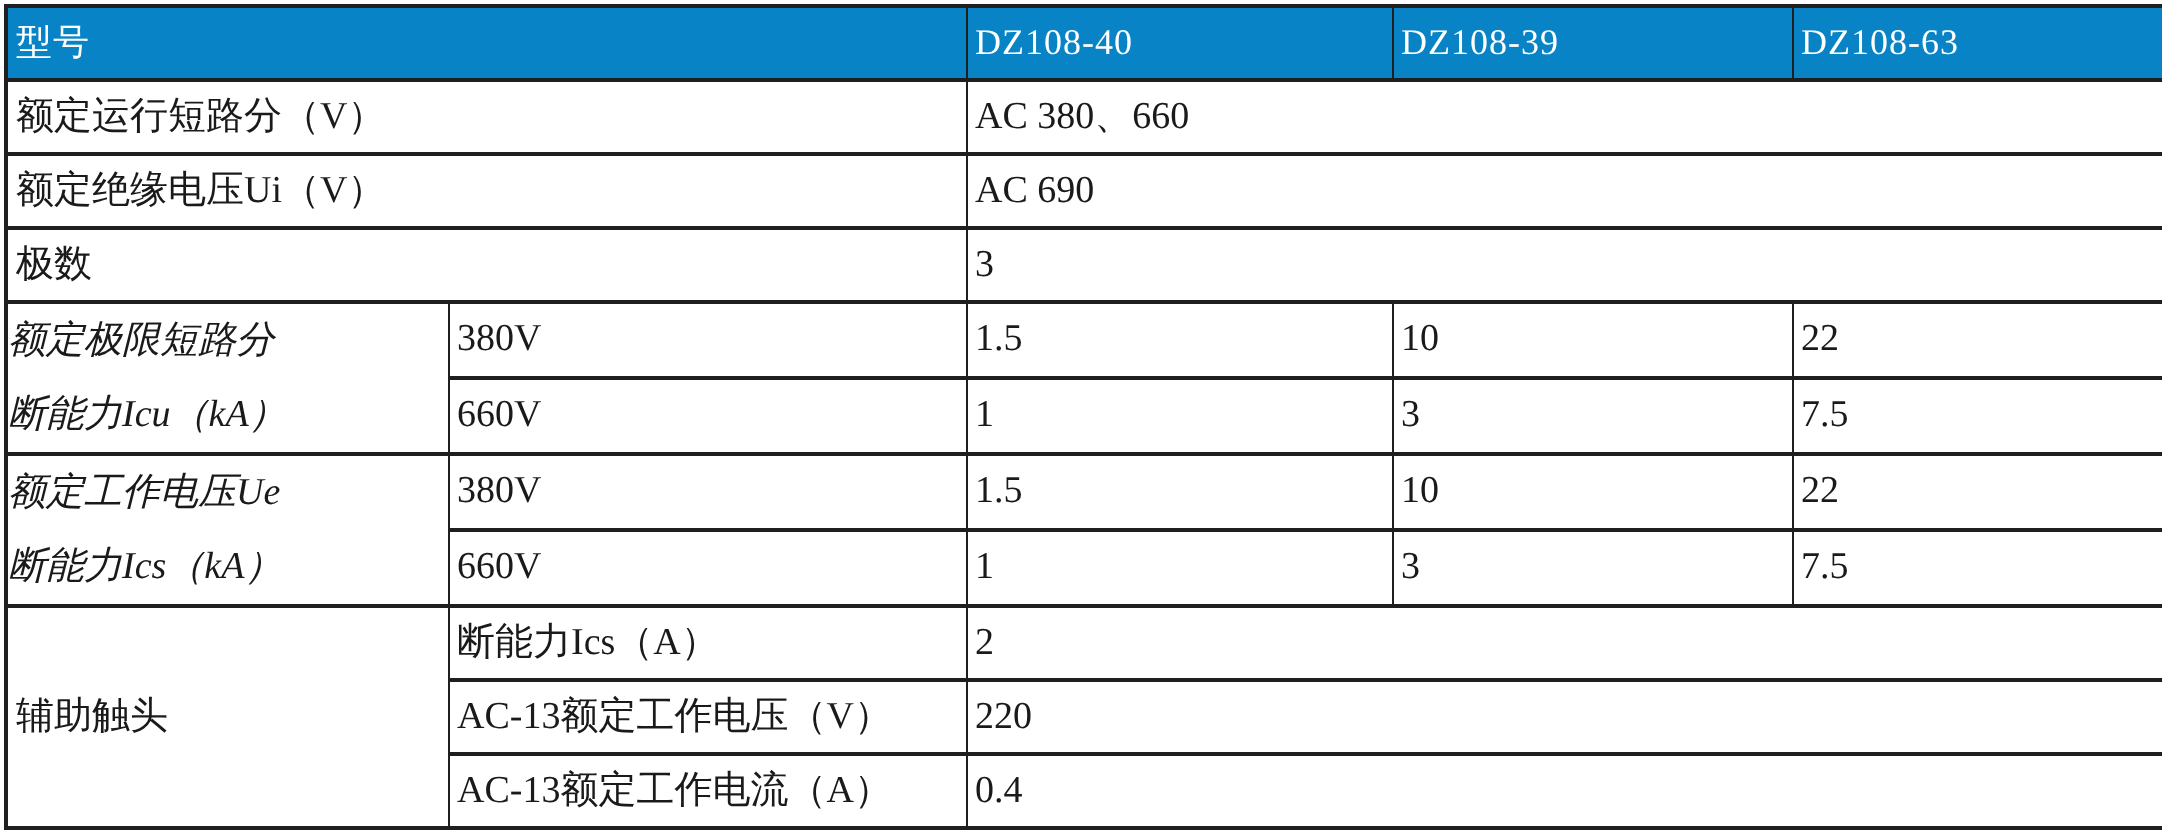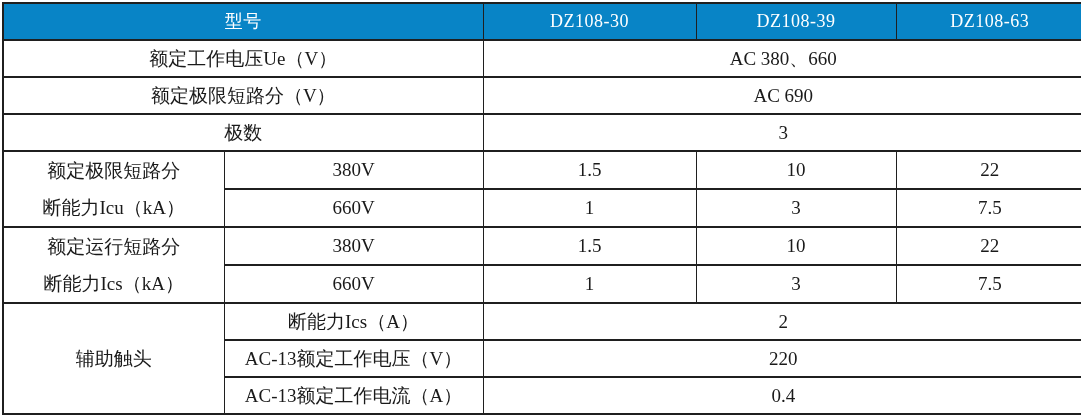--- a/index.html
+++ b/index.html
@@ -21,69 +21,70 @@
     table-layout:fixed;
     width:1077px;height:411px;
     margin:2px;
     border:2px solid var(--line);
   }
   .spec td,.spec th{
     border-left:1px solid var(--line);
     border-right:1px solid var(--line);
     border-top:2px solid var(--line);
     border-bottom:2px solid var(--line);
-    text-align:center;
+    text-align:left;
     vertical-align:middle;
     padding:0 4px;
     font-size:19px;
     font-weight:normal;
     line-height:1.25;
     overflow:hidden;
     white-space:nowrap;
   }
   .spec tr{height:37px;}
   .spec th{
     background:var(--header-bg);
     color:var(--header-fg);
     font-size:18px;
     letter-spacing:0.5px;
   }
   .spec td.twoline{
     white-space:pre-line;
     line-height:37px;
     padding:0;
+    font-style:italic;
   }
 </style>
 </head>
 <body>
 
 <table class="spec">
   <colgroup>
     <col style="width:221px">
     <col style="width:259px">
     <col style="width:213px">
     <col style="width:200px">
     <col style="width:188px">
   </colgroup>
 
   <tbody>
       <tr>
     <th colspan="2">型号</th>
-    <th>DZ108-30</th>
+    <th>DZ108-40</th>
     <th>DZ108-39</th>
     <th>DZ108-63</th>
   </tr>
 
   <tr>
-    <td colspan="2">额定工作电压Ue（V）</td>
+    <td colspan="2">额定运行短路分（V）</td>
     <td colspan="3">AC 380、660</td>
   </tr>
 
   <tr>
-    <td colspan="2">额定极限短路分（V）</td>
+    <td colspan="2">额定绝缘电压Ui（V）</td>
     <td colspan="3">AC 690</td>
   </tr>
 
   <tr>
     <td colspan="2">极数</td>
     <td colspan="3">3</td>
   </tr>
 
   <tr>
     <td rowspan="2" class="twoline">额定极限短路分
@@ -94,21 +95,21 @@
     <td>22</td>
   </tr>
   <tr>
     <td>660V</td>
     <td>1</td>
     <td>3</td>
     <td>7.5</td>
   </tr>
 
   <tr>
-    <td rowspan="2" class="twoline">额定运行短路分
+    <td rowspan="2" class="twoline">额定工作电压Ue
 断能力Ics（kA）</td>
     <td>380V</td>
     <td>1.5</td>
     <td>10</td>
     <td>22</td>
   </tr>
   <tr>
     <td>660V</td>
     <td>1</td>
     <td>3</td>

